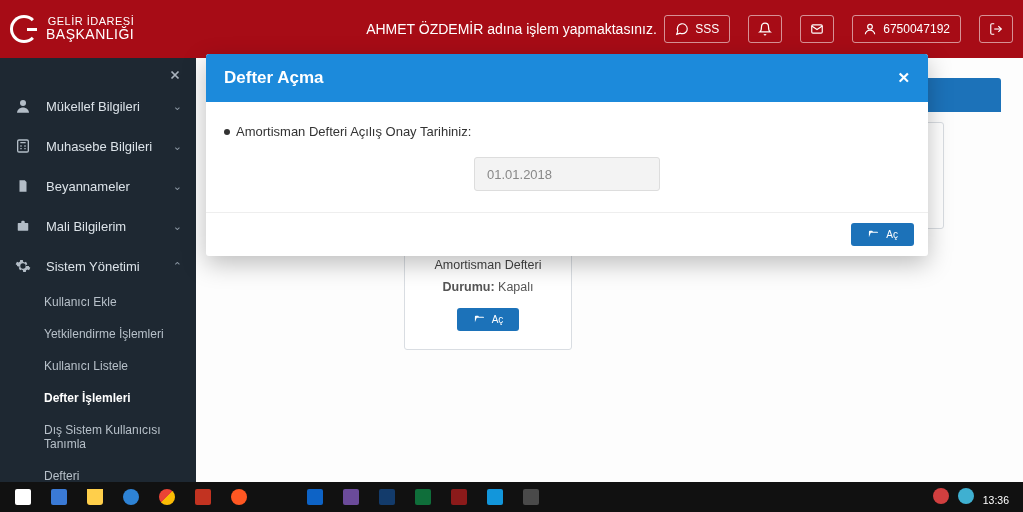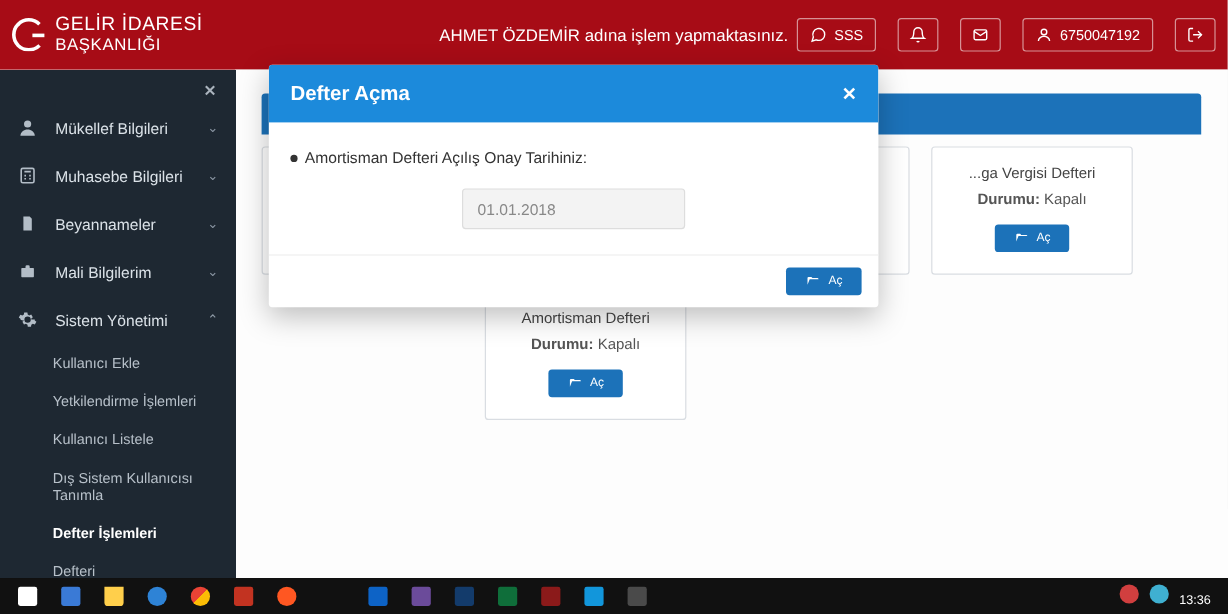--- a/index.html
+++ b/index.html
@@ -3,21 +3,21 @@
 <meta charset="utf-8">
 <style>
   * { box-sizing: border-box; margin: 0; padding: 0; }
   body { font-family: -apple-system, BlinkMacSystemFont, "Segoe UI", Arial, sans-serif; font-size: 13px; background: #f0f0f0; width: 1023px; height: 512px; overflow: hidden; position: relative; }
 
   .topbar { height: 58px; background: #a70c16; color: #fff; display: flex; align-items: center; position: relative; }
   .logo-wrap { width: 196px; display: flex; align-items: center; padding-left: 10px; }
   .logo-g { width: 28px; height: 28px; border: 3px solid #fff; border-right-color: transparent; border-radius: 50%; position: relative; margin-right: 8px; }
   .logo-g::after { content:""; position:absolute; right:-2px; top:10px; width:10px; height:3px; background:#fff; }
   .logo-txt { line-height: 1.05; font-weight: 400; letter-spacing: .5px; }
-  .logo-txt .t1 { font-size: 16px; font-weight: 500; text-align: right; }
+  .logo-txt .t1 { font-size: 11px; font-weight: 500; text-align: right; }
   .logo-txt .t2 { font-size: 14px; font-weight: 300; }
   .top-msg { position:absolute; left:50%; transform:translateX(-50%); font-size:14px; }
   .top-actions { margin-left:auto; display:flex; gap:6px; padding-right:10px; }
   .top-btn { background: transparent; border:1px solid rgba(255,255,255,.55); border-radius:3px; height:28px; padding:0 10px; color:#fff; font-size:12px; display:inline-flex; align-items:center; gap:6px; cursor:pointer;margin-left:12px; }
   .top-btn.square { width:34px; justify-content:center; padding:0; }
   .icon { width:14px; height:14px; display:inline-block; }
 
   .shell { display:flex; height:454px; }
   .sidebar { width:196px; background:#1e2832; color:#c9d1d9; overflow-y:auto; position:relative; }
   .side-close { display:flex; justify-content:flex-end; padding:10px 14px 4px; color:#aab3bd; font-size:14px; }
@@ -30,21 +30,21 @@
   .main { flex:1; background:#fdfdfd; padding:20px 22px; position:relative; }
   .panel-head { background:#1c72b9; height:34px; border-radius:3px 3px 0 0; width:100%; }
   .cards-row { display:flex; gap:18px; margin-top:10px; }
   .card { border:1px solid #d9dde2; border-radius:3px; padding:14px 12px 18px; width:168px; text-align:center; background:#fff; font-size:12.5px; color:#555; }
   .card .hdr { color:#444; font-size:12.5px; margin-bottom:8px; }
   .card .durum { margin:8px 0 14px; }
   .btn-ac { background:#1c72b9; border:none; color:#fff; border-radius:3px; padding:6px 16px; font-size:10px; cursor:pointer; display:inline-flex; align-items:center; gap:6px; }
   .btn-kapat { background:#e74c3c; border:none; color:#fff; border-radius:12px; padding:6px 16px; font-size:12.5px; cursor:pointer; display:inline-flex; align-items:center; gap:6px; }
   .cards-col1 { width:168px; }
   .card2-row { margin-top:14px; }
-  .modal { position:absolute; left:206px; top:54px; width:508px; background:#fff; border-radius:3px; box-shadow:0 8px 24px rgba(0,0,0,.25); overflow:hidden; z-index:10;margin-left:18px; }
+  .modal { position:absolute; left:206px; top:54px; width:722px; background:#fff; border-radius:3px; box-shadow:0 8px 24px rgba(0,0,0,.25); overflow:hidden; z-index:10; }
   .modal-head { background:#1c8adb; color:#fff; padding:14px 18px; font-size:17px; font-weight:600; display:flex; align-items:center; }
   .modal-head .close { margin-left:auto; font-size:15px; cursor:pointer; font-weight:700; }
   .modal-body { padding:22px 18px 10px; font-size:13px; color:#333; min-height:110px; }
   .modal-body .line { display:flex; align-items:center; gap:6px; }
   .bullet { width:6px; height:6px; border-radius:50%; background:#333; display:inline-block; }
   .modal-body input { margin:18px auto 0; display:block; width:186px; height:34px; border:1px solid #ddd; background:#f3f3f3; border-radius:3px; padding:0 12px; font-size:13px; color:#888; }
   .modal-foot { border-top:1px solid #eee; padding:10px 14px; display:flex; justify-content:flex-end; }
 
   .taskbar { position:absolute; left:0; right:0; bottom:0; height:30px; background:#111; display:flex; align-items:center; padding:0 6px; }
   .tb-item { width:34px; height:24px; margin-right:2px; border-radius:2px; display:flex; align-items:center; justify-content:center; }
@@ -156,22 +156,22 @@
             <path d="M12 8a4 4 0 1 0 0 8 4 4 0 0 0 0-8zm9 4a7 7 0 0 1-.09 1.1l2.11 1.65-2 3.46-2.49-1a7 7 0 0 1-1.9 1.1l-.38 2.65h-4l-.38-2.65a7 7 0 0 1-1.9-1.1l-2.49 1-2-3.46 2.11-1.65A7 7 0 0 1 3 12a7 7 0 0 1 .09-1.1L.98 9.25l2-3.46 2.49 1a7 7 0 0 1 1.9-1.1L7.75 3h4l.38 2.65a7 7 0 0 1 1.9 1.1l2.49-1 2 3.46-2.11 1.65c.6.36.09.73.09 1.14z"></path>
           </svg>
         </span>
       <span class="bold">Sistem Yönetimi</span>
       <span class="chev">⌃</span>
     </div>
 
     <div class="side-sub">Kullanıcı Ekle</div>
     <div class="side-sub">Yetkilendirme İşlemleri</div>
     <div class="side-sub">Kullanıcı Listele</div>
+    <div class="side-sub active">Defter İşlemleri</div>
     <div class="side-sub">Dış Sistem Kullanıcısı Tanımla</div>
-    <div class="side-sub active">Defter İşlemleri</div>
     <div class="side-sub">Defteri</div>
 
     <div class="side-item" style="border-top:1px solid #2b3642;margin-top:6px">
 
       <span class="dim" style="font-size:12px">Mali Müşavir İşlemleri</span>
 
     </div>
   </div>
 
   <div class="main">

